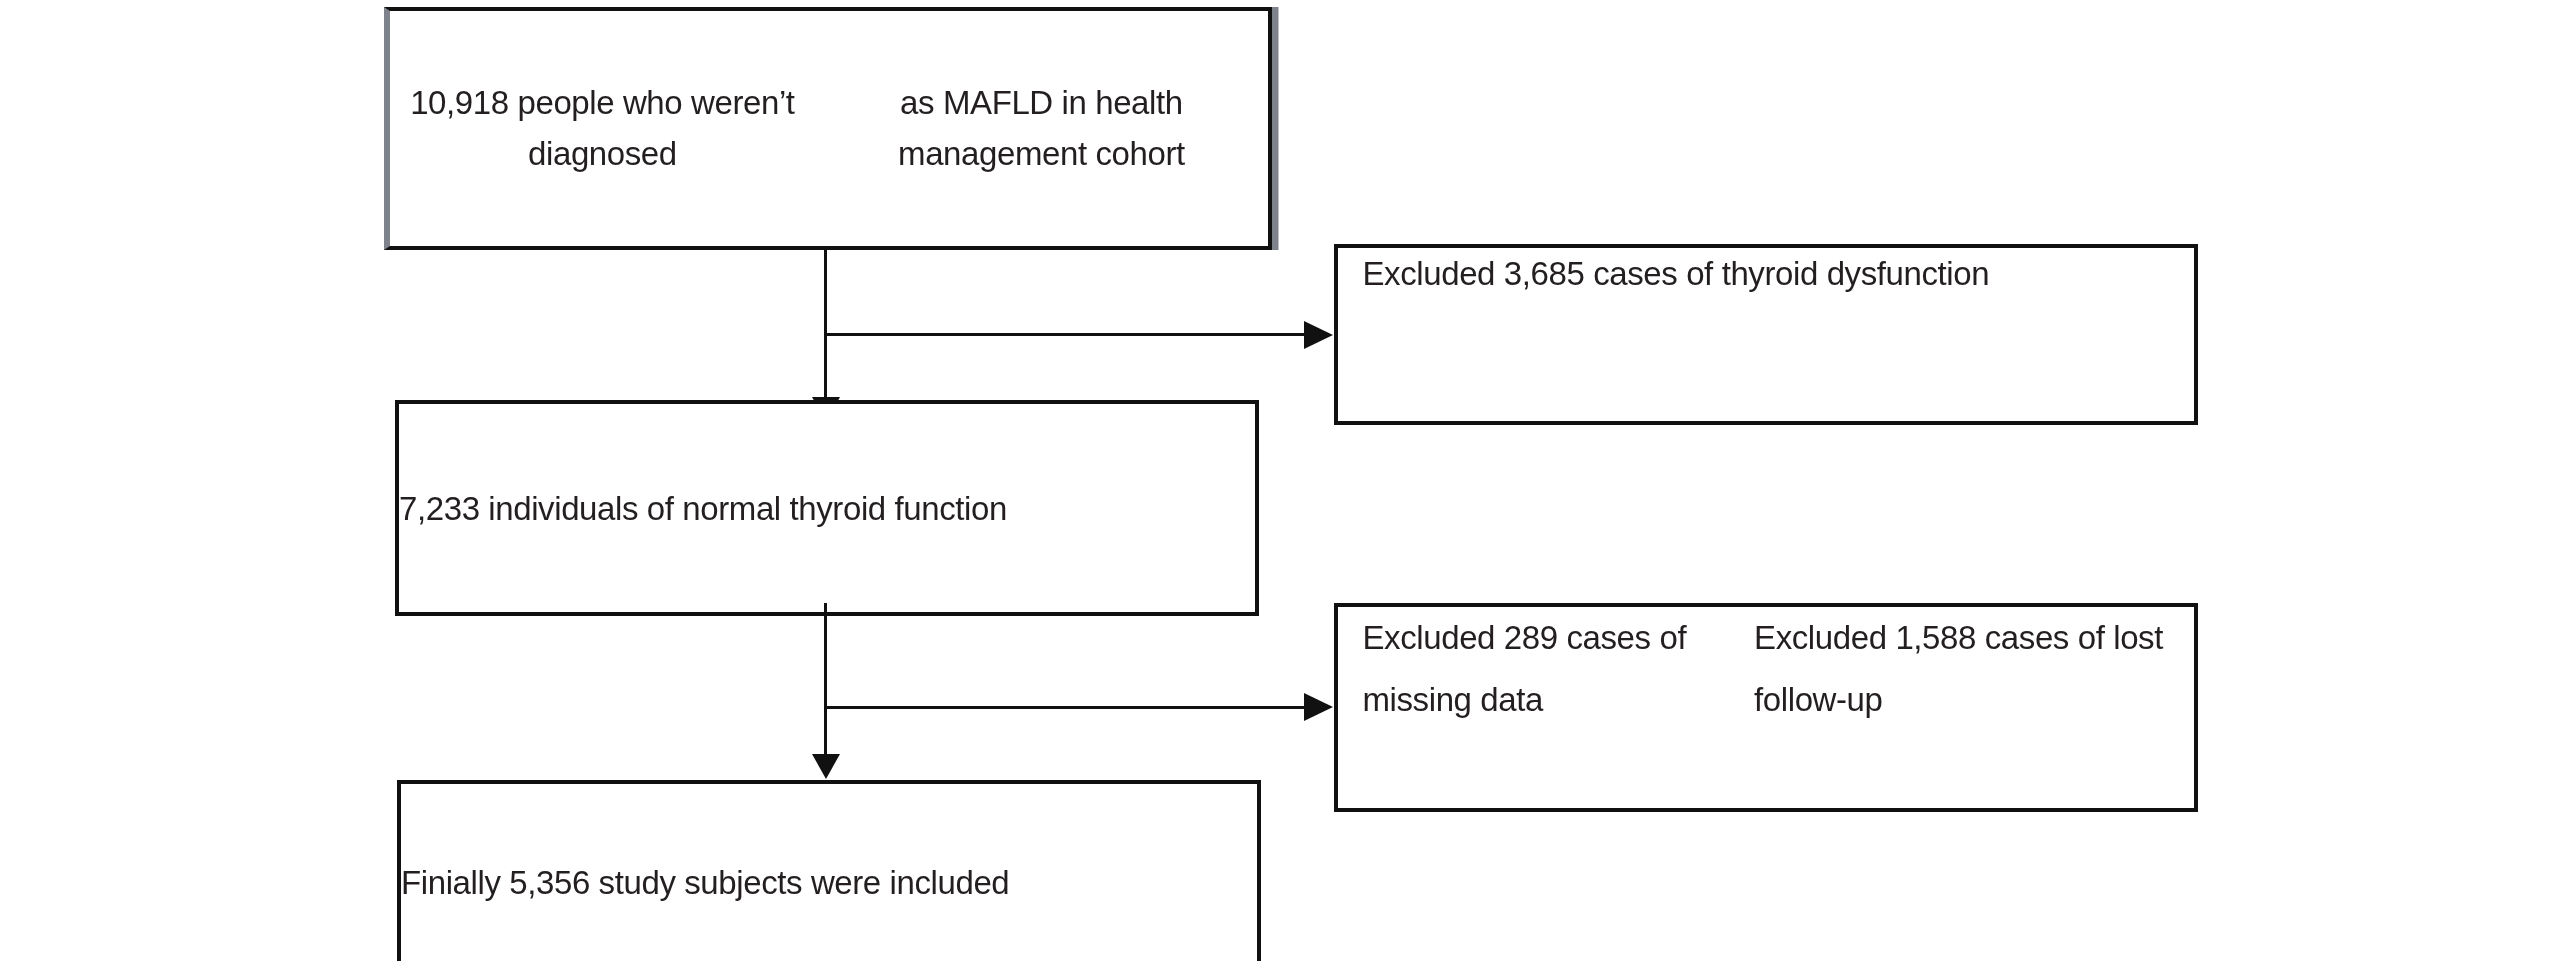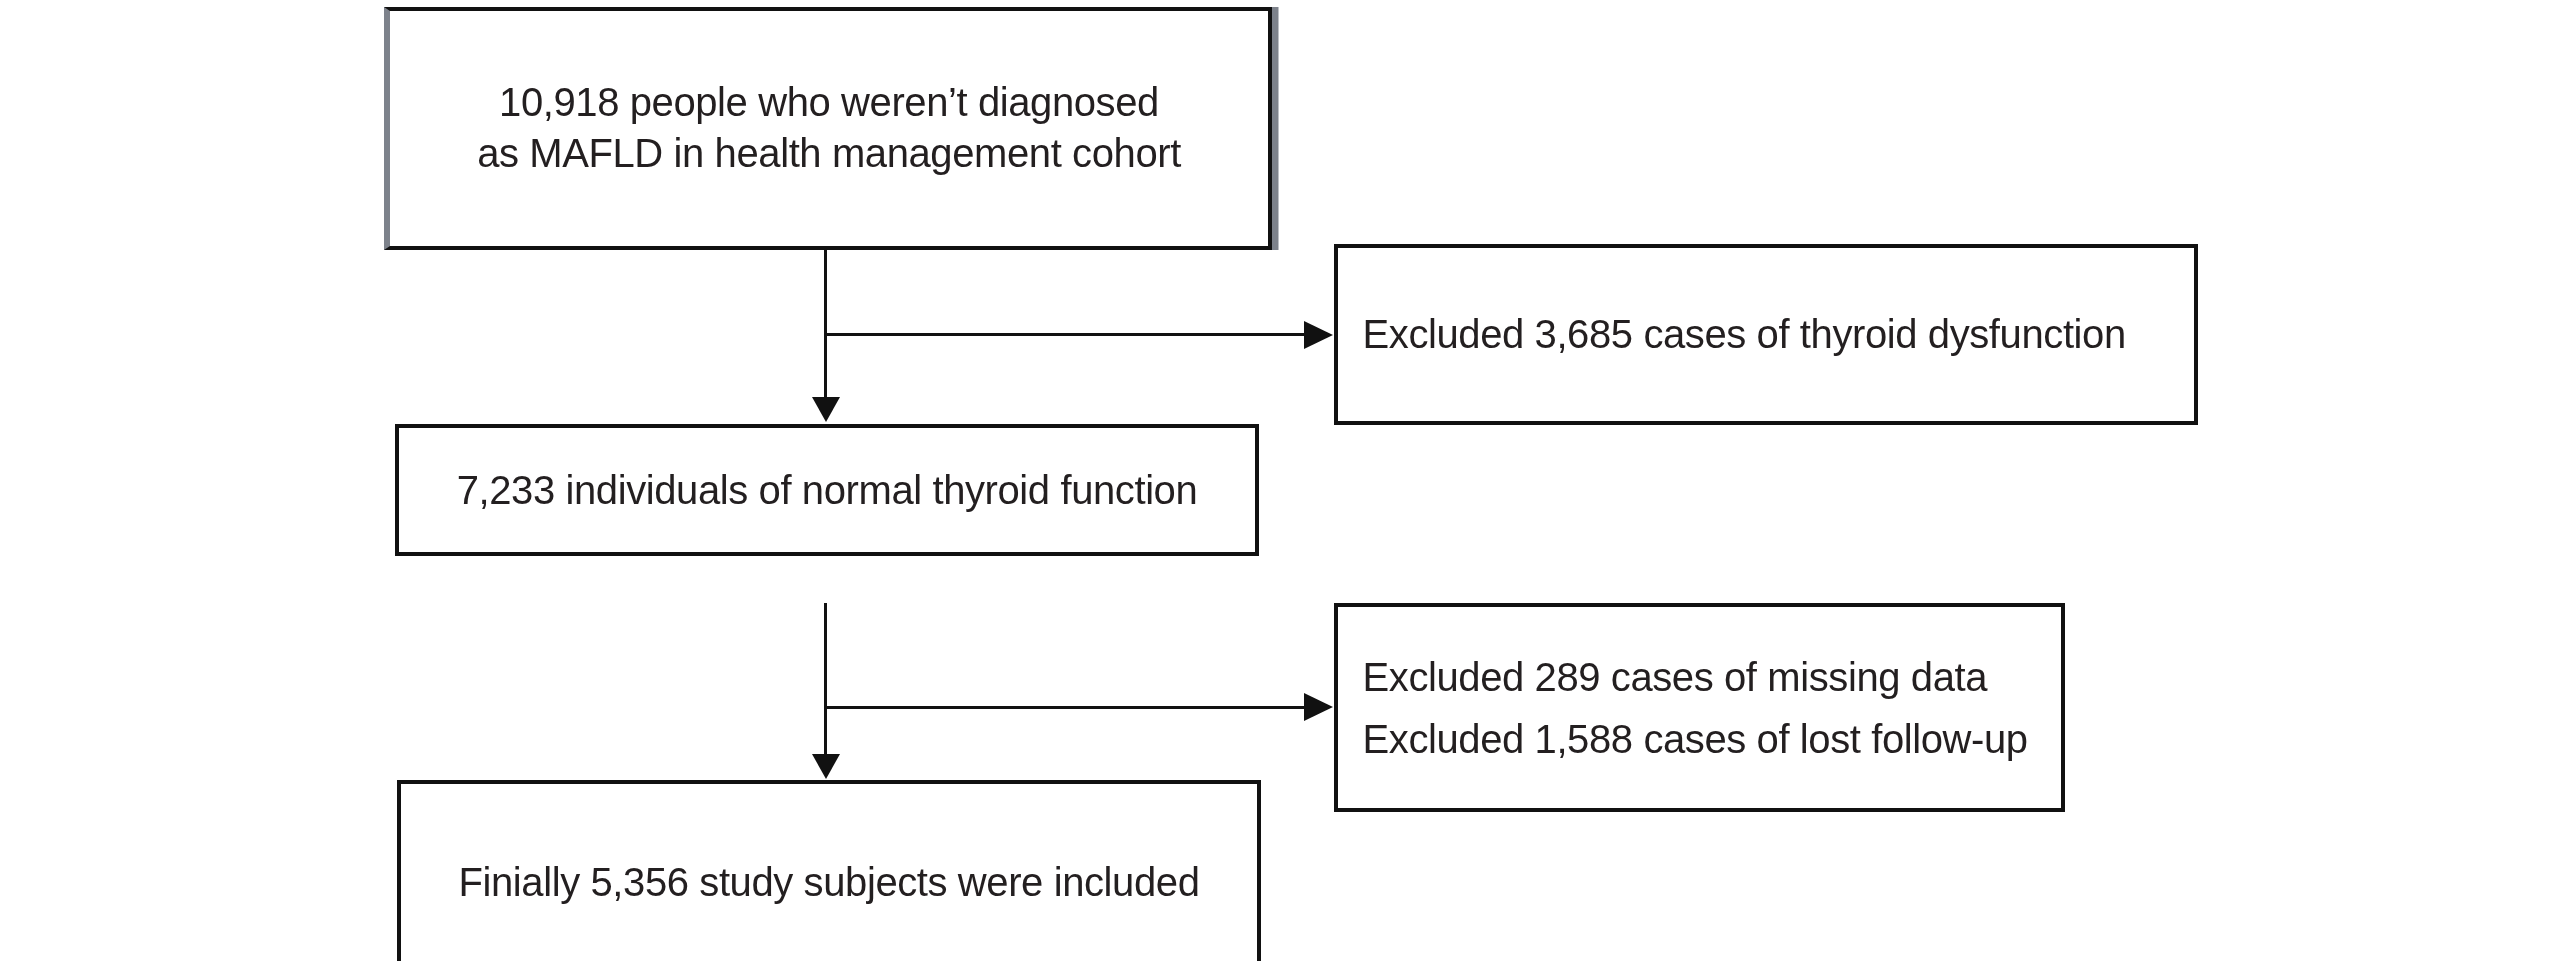--- a/index.html
+++ b/index.html
@@ -15,40 +15,39 @@
     overflow: hidden;
     font-family: "Liberation Sans", sans-serif;
     color: #231f20;
   }
   .node {
     position: absolute;
     box-sizing: border-box;
     border: 4.1px solid #111111;
     background: #ffffff;
     display: flex;
-    flex-direction: column;
-    justify-content: center;
-    font-size: 40px;
+    flex-direction: row;
+    font-size: 33px;
     letter-spacing: -0.4px;
     line-height: 51px;
   }
   .node.centered { align-items: center; text-align: center; }
   .node.lefted   { align-items: flex-start; text-align: left; padding-left: 24.5px; padding-right: 23px; }
 
   .node-initial {
     left: 384px; top: 6.5px; width: 888px; height: 243px;
     border-top: 4.1px solid #111111;
     border-right: 4.9px solid #111111;
     border-bottom: 4.9px solid #111111;
     border-left: 6.5px solid #7d828b;          
     box-shadow: 6.5px 0 0 0 #7d828b;           
   }
   .node-excl1  { left: 1334px; top: 244px; width: 864px; height: 181px; }
-  .node-normal { left: 395px;  top: 424px; width: 864px; height: 132px; }
-  .node-excl2  { left: 1334px; top: 603px; width: 731px; height: 209px; line-height: 62px; }
+  .node-normal { left: 395px;  top: 400px; width: 864px; height: 216px; }
+  .node-excl2  { left: 1334px; top: 603px; width: 864px; height: 209px; line-height: 62px; }
   .node-final  { left: 397px;  top: 780px; width: 864px; height: 205px; }
 
   .line {
     position: absolute;
     background: #111111;
   }
   .vline1 { left: 824px; top: 249px; width: 3.3px; height: 151px; }
   .hline1 { left: 826px; top: 333px; width: 481px; height: 3.3px; }
   .vline2 { left: 824px; top: 603px; width: 3.3px; height: 155px; }
   .hline2 { left: 826px; top: 706px; width: 481px; height: 3.3px; }

